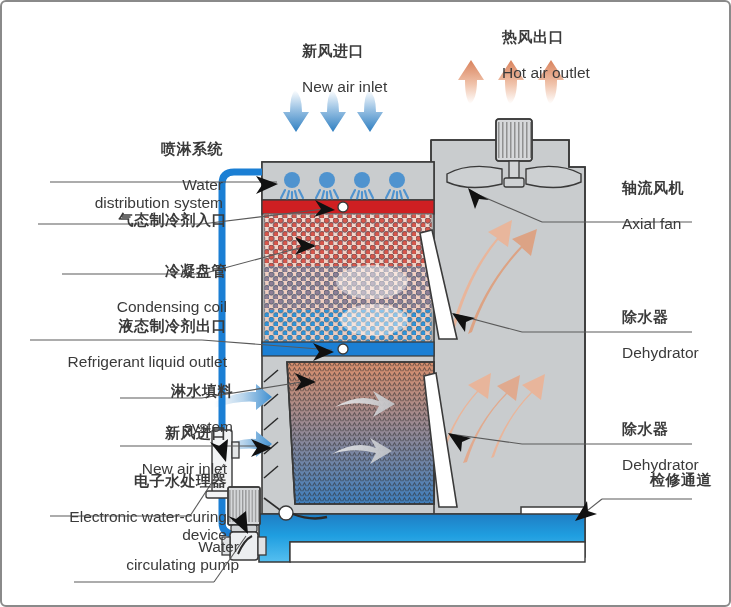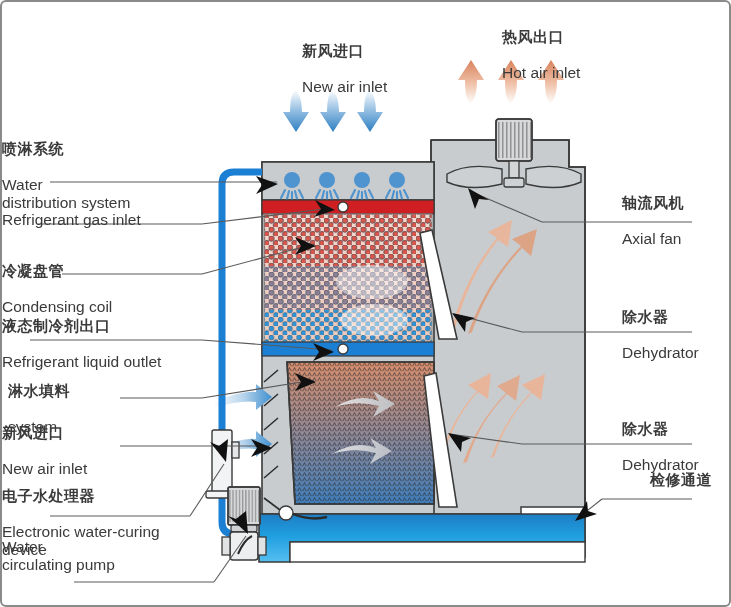--- a/index.html
+++ b/index.html
@@ -3,21 +3,21 @@
 <meta charset="utf-8">
 <style>
   html,body{margin:0;padding:0;background:#fff;}
   body{width:731px;height:607px;overflow:hidden;
        font-family:"Liberation Sans","DejaVu Sans",sans-serif;}
   #frame{position:relative;width:731px;height:607px;box-sizing:border-box;
          border:2px solid #8a8a8a;border-radius:6px;background:#ffffff;overflow:hidden;}
   .lbl{position:absolute;color:#3a3a3a;line-height:1.15;white-space:pre-line;}
   .lbl .cn{font-size:15px;font-weight:bold;letter-spacing:.5px;}
   .lbl .en{font-size:15.5px;}
-  .lbl.r{text-align:left;}
+  .lbl.r{text-align:right;padding-left:25px;}
   .lbl.l{text-align:left;}
   svg.vec{position:absolute;left:0;top:0;width:731px;height:607px;overflow:visible;}
 </style>
 </head>
 <body>
 
 <div id="frame">
 
   <svg class="vec" viewBox="0 0 731 607">
     <defs>
@@ -310,58 +310,58 @@
     </g>
 
   </svg>
 
   <div class="lbl l" style="left:300px; top:22px;">
     <div class="cn">新风进口</div>
     <div class="en">New air inlet</div>
   </div>
   <div class="lbl l" style="left:472px; top:8px;margin-left:28px;">
     <div class="cn">热风出口</div>
-    <div class="en">Hot air inlet</div>
+    <div class="en">Hot air outlet</div>
   </div>
 
   <div class="lbl r" style="left:0px; top:120px; width:196px;">
     <div class="cn">喷淋系统</div>
     <div class="en">Water
 distribution system</div>
   </div>
   <div class="lbl r" style="left:0px; top:191px; width:200px;">
-    <div class="en">Refrigerant gas inlet</div>
+    <div class="cn">气态制冷剂入口</div>
   </div>
   <div class="lbl r" style="left:0px; top:297px; width:200px;">
     <div class="cn">液态制冷剂出口</div>
     <div class="en">Refrigerant liquid outlet</div>
   </div>
   <div class="lbl r" style="left:0px; top:242px; width:200px;">
     <div class="cn">冷凝盘管</div>
     <div class="en">Condensing coil</div>
   </div>
   <div class="lbl r" style="left:6px; top:362px; width:200px;">
     <div class="cn">淋水填料</div>
     <div class="en">system</div>
   </div>
   <div class="lbl r" style="left:0px; top:404px; width:200px;">
     <div class="cn">新风进口</div>
     <div class="en">New air inlet</div>
   </div>
-  <div class="lbl r" style="left:0px; top:467px; width:200px;">
+  <div class="lbl r" style="left:0px; top:452px; width:200px;">
     <div class="cn">电子水处理器</div>
     <div class="en">Electronic water-curing
 device</div>
   </div>
   <div class="lbl r" style="left:0px; top:518px; width:212px;">
     <div class="en">Water
 circulating pump</div>
   </div>
 
-  <div class="lbl l" style="left:620px; top:174px;">
+  <div class="lbl l" style="left:620px; top:159px;">
     <div class="cn">轴流风机</div>
     <div class="en">Axial  fan</div>
   </div>
   <div class="lbl l" style="left:620px; top:288px;">
     <div class="cn">除水器</div>
     <div class="en">Dehydrator</div>
   </div>
   <div class="lbl l" style="left:620px; top:400px;">
     <div class="cn">除水器</div>
     <div class="en">Dehydrator</div>

